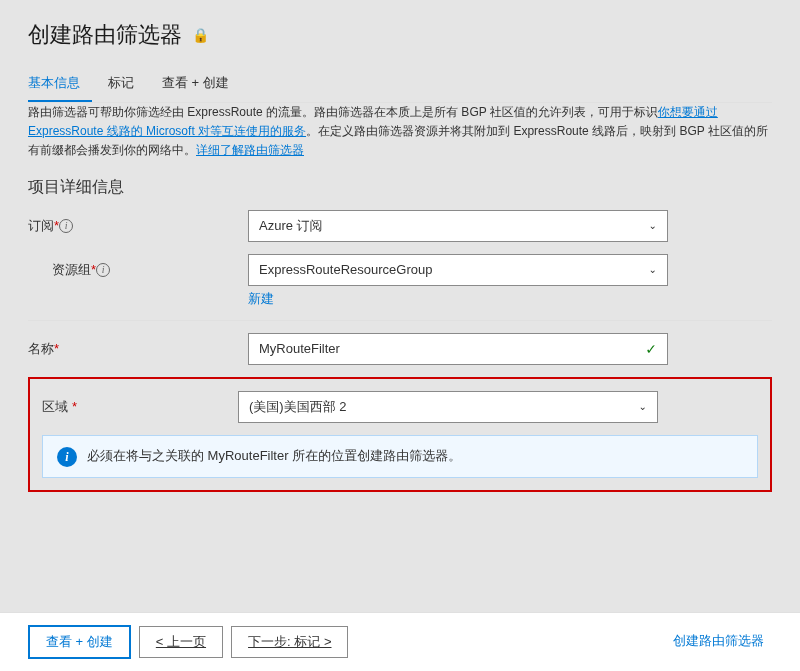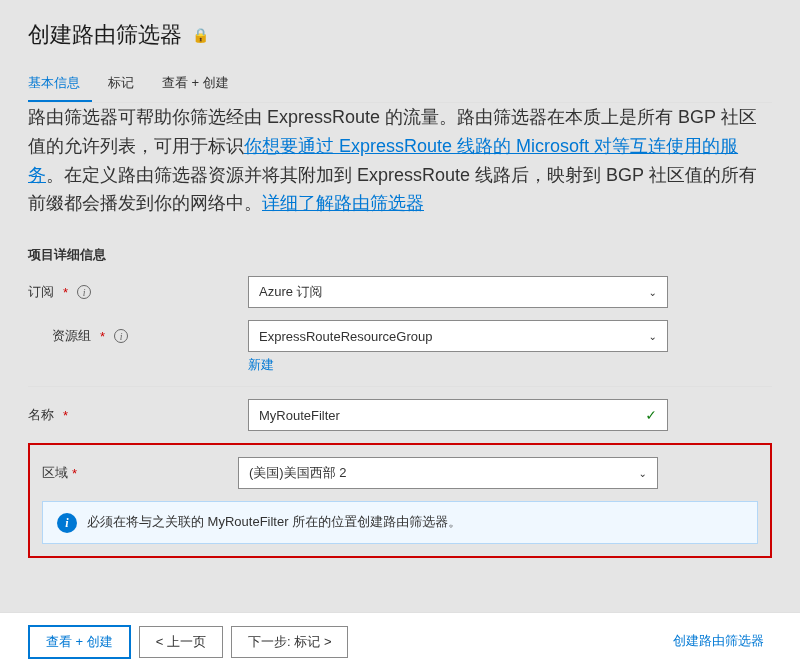--- a/index.html
+++ b/index.html
@@ -58,55 +58,55 @@
       border-bottom: 2px solid transparent;
       white-space: nowrap;
     }
 
     .tab-item.active {
       color: #0078d4;
       border-bottom: 2px solid #0078d4;
     }
 
     .description-section {
-      margin-bottom: 28px;
-      font-size: 18px;
+      margin-bottom: 16px;
+      font-size: 12px;
       color: #333;
       line-height: 1.6;
     }
 
     .description-section a {
       color: #0078d4;
       text-decoration: underline;
       cursor: pointer;
     }
 
     .section-header {
-      font-size: 13px;
-      font-weight: 700;
+      font-size: 16px;
+      font-weight: 400;
       color: #333;
       margin-bottom: 12px;
       margin-top: 6px;
     }
 
     .form-row {
       display: flex;
       align-items: flex-start;
       margin-bottom: 12px;
     }
 
     .form-label {
       width: 220px;
       min-width: 220px;
       font-size: 13px;
       color: #333;
       padding-top: 7px;
       display: flex;
       align-items: center;
-      gap: 9px;
+      gap: 0;
     }
 
     .form-label.indented {
       padding-left: 24px;
     }
 
     .required-star {
       color: #c00;
     }
 
@@ -267,20 +267,21 @@
       background: #fff;
       color: #0078d4;
       border: 2px solid #0078d4;
       font-weight: 500;
     }
 
     .btn-secondary {
       background: #fff;
       color: #333;
       border: 1px solid #8a8a8a;
+      text-decoration: underline;
     }
 
     .btn-link {
       background: transparent;
       color: #0078d4;
       border: none;
       padding: 6px 8px;
       text-decoration: none;
     }
 

